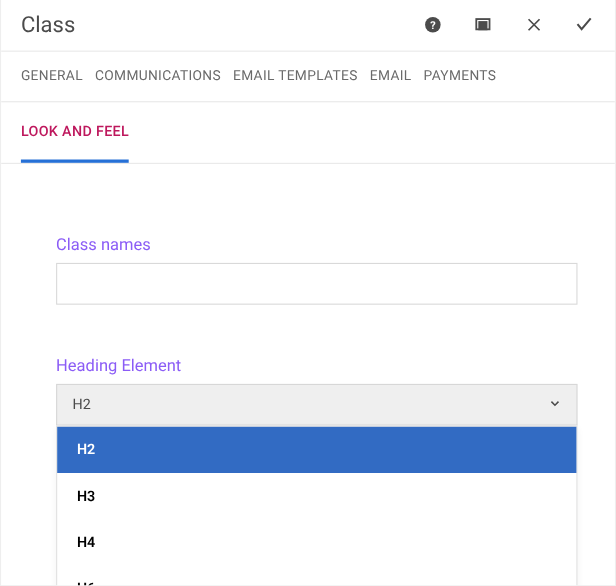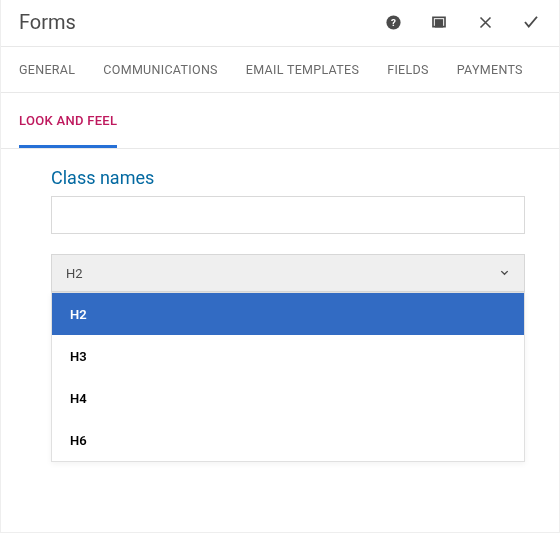--- a/index.html
+++ b/index.html
@@ -34,21 +34,21 @@
     width: 20px;
     height: 20px;
     display: flex;
     align-items: center;
     justify-content: center;
     cursor: pointer;
     color: #4b4b4b;
   }
   .tabs {
     display: flex;
-    gap: 28px;
+    gap: 11px;
     padding: 0 18px;
     border-bottom: 1px solid #e8e8e8;
     height: 46px;
     align-items: center;
     font-size: 12.5px;
     letter-spacing: 0.3px;
     color: #6a6a6a;
   }
   .tab { cursor: pointer; }
   .subtabs {
@@ -67,23 +67,24 @@
     display: flex;
     align-items: center;
     border-bottom: 3px solid #2670d6;
     padding-top: 3px;
     cursor: pointer;
   }
   .form-area {
     padding: 18px 34px 0 50px;
   }
   .field-label {
-    font-size: 18px;
-    color: #0369a1;
+    font-size: 15px;
+    color: #8b5cf6;
     margin-bottom: 8px;
+    margin-top: 46px;
   }
   .text-input {
     width: 100%;
     height: 38px;
     border: 1px solid #d9d9d9;
     font-size: 13px;
     padding: 0 10px;
     background: #fff;
     outline: none;
   }
@@ -123,21 +124,21 @@
   }
   .option.selected {
     background: #326bc3;
     color: #fff;
   }
 </style>
 </head>
 <body>
 
 <div class="header">
-  <div class="title">Forms</div>
+  <div class="title">Class</div>
   <div class="header-actions">
     <div class="icon-btn">
       <svg width="17" height="17" viewBox="0 0 24 24">
           <circle cx="12" cy="12" r="10" fill="#4b4b4b"></circle>
           <text x="12" y="17" text-anchor="middle" font-size="14" font-weight="bold" fill="#fff">?</text>
         </svg>
     </div>
     <div class="icon-btn">
       <svg width="16" height="16" viewBox="0 0 24 24" fill="none" stroke="#4b4b4b" stroke-width="2.5">
           <rect x="3" y="5" width="18" height="14"></rect>
@@ -154,36 +155,37 @@
           <path d="M4 12 L9 18 L20 5"></path>
         </svg>
     </div>
   </div>
 </div>
 
 <div class="tabs">
   <div class="tab">GENERAL</div>
   <div class="tab">COMMUNICATIONS</div>
   <div class="tab">EMAIL TEMPLATES</div>
-  <div class="tab">FIELDS</div>
+  <div class="tab">EMAIL</div>
   <div class="tab">PAYMENTS</div>
 </div>
 
 <div class="subtabs">
   <div class="subtab">LOOK AND FEEL</div>
 </div>
 
 <div class="form-area">
 
   <div class="field-group">
     <div class="field-label">Class names</div>
     <input type="text" class="text-input" value="" style="">
   </div>
 
   <div class="field-group">
+    <div class="field-label">Heading Element</div>
     <div class="select-wrap">
       <div class="select-display">
         <span>H2</span>
         <span>
           <svg width="11" height="11" viewBox="0 0 24 24" fill="none" stroke="#4b4b4b" stroke-width="3">
               <path d="M5 9 L12 16 L19 9"></path>
             </svg>
         </span>
       </div>
       <div class="dropdown">

